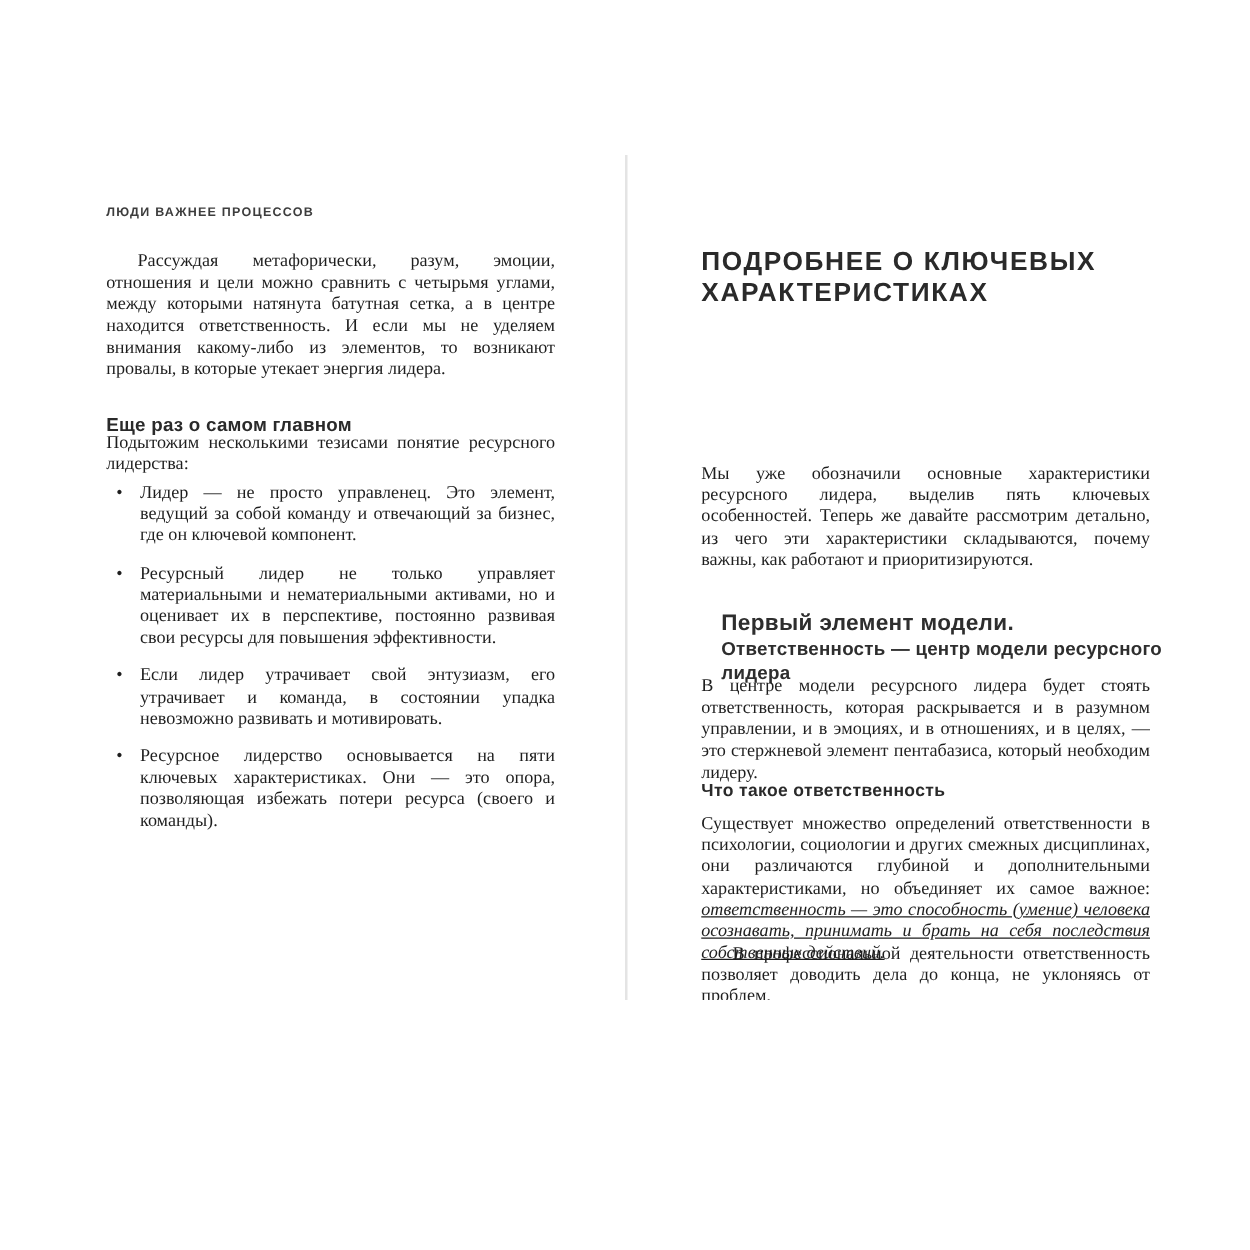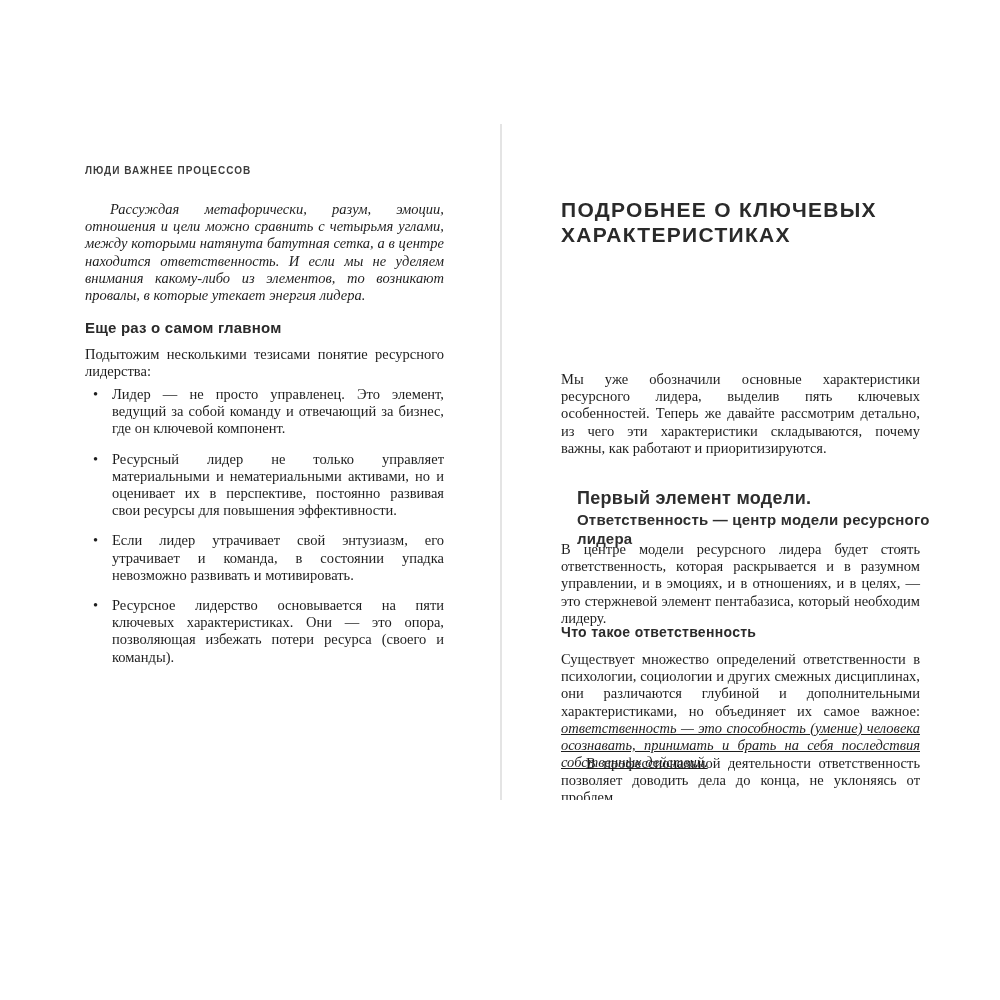--- a/index.html
+++ b/index.html
@@ -152,23 +152,23 @@
 </head>
 <body>
 
 <div class="book-spread">
 
   <div class="divider"></div>
 
   <div class="col col-left">
     <div class="running-header">ЛЮДИ ВАЖНЕЕ ПРОЦЕССОВ</div>
 
-    <p class="body-para indent-first" style="top:201px;font-style:italic;">Рассуждая метафорически, разум, эмоции, отношения и цели можно сравнить с четырьмя углами, между которыми натянута батутная сетка, а в центре находится ответственность. И если мы не уделяем внимания какому-либо из элементов, то возникают провалы, в которые утекает энергия лидера.</p>
+    <p class="body-para indent-first" style="top:201px;">Рассуждая метафорически, разум, эмоции, отношения и цели можно сравнить с четырьмя углами, между которыми натянута батутная сетка, а в центре находится ответственность. И если мы не уделяем внимания какому-либо из элементов, то возникают провалы, в которые утекает энергия лидера.</p>
 
-    <h3 class="section-heading" style="top:319px;">Еще раз о самом главном</h3>
+    <h3 class="section-heading" style="top:332px;">Еще раз о самом главном</h3>
 
     <p class="body-para" style="top:346px;">Подытожим несколькими тезисами понятие ресурсного лидерства:</p>
 
     <ul class="bullet-list">
       <li>Лидер — не просто управленец. Это элемент, ведущий за собой команду и отвечающий за бизнес, где он ключевой компонент.</li>
       <li>Ресурсный лидер не только управляет материальными и нематериальными активами, но и оценивает их в перспективе, постоянно развивая свои ресурсы для повышения эффективности.</li>
       <li>Если лидер утрачивает свой энтузиазм, его утрачивает и команда, в состоянии упадка невозможно развивать и мотивировать.</li>
       <li>Ресурсное лидерство основывается на пяти ключевых характеристиках. Они — это опора, позволяющая избежать потери ресурса (своего и команды).</li>
     </ul>
   </div>

